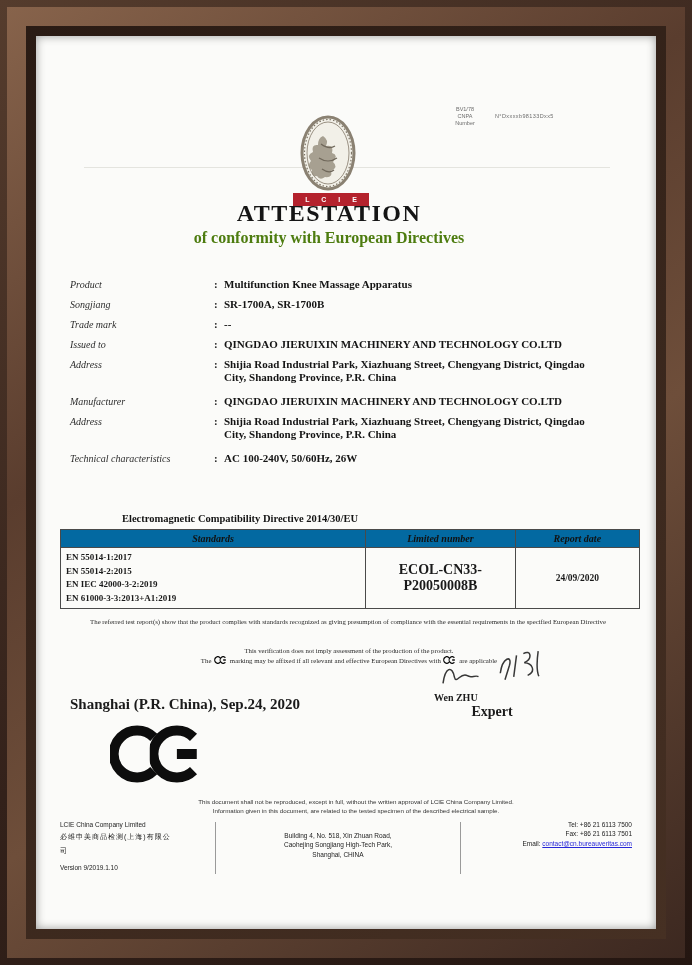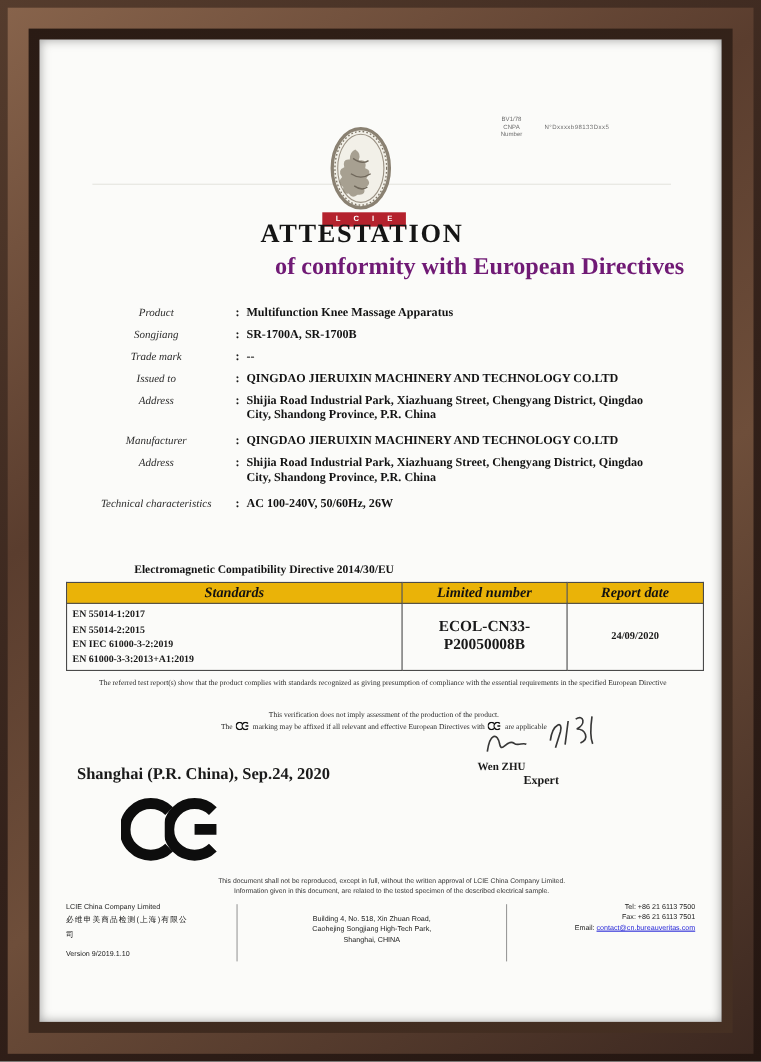--- a/index.html
+++ b/index.html
@@ -12,47 +12,47 @@
   
   .corner-block{position:absolute;left:411px;top:70px;width:36px;font-family:"Liberation Sans",sans-serif;font-size:5.5px;line-height:1.3;color:#6d6d6d;text-align:center;}
   .corner-ref{position:absolute;left:459px;top:77px;width:120px;font-family:"Liberation Sans",sans-serif;font-size:5.5px;color:#6d6d6d;letter-spacing:.4px;}
   .scan-line{position:absolute;left:48px;right:46px;top:131px;height:1px;background:#e4e4df;}
   .emblem{position:absolute;left:263px;top:78px;}
   .banner{position:absolute;left:257px;top:157px;width:76px;height:13px;background:#b4222d;color:#fff;
     font-family:"Liberation Sans",sans-serif;font-size:7px;font-weight:bold;letter-spacing:5px;
     display:flex;align-items:center;justify-content:center;text-indent:5px;}
   .head-wrap{position:absolute;left:0;top:164px;width:100%;padding-right:34px;box-sizing:border-box;text-align:center;}
   .title{font-size:24px;font-weight:bold;letter-spacing:1.5px;color:#151515;}
-  .subtitle{margin-top:2px;font-size:22px;font-weight:bold;color:#701a75;text-align:right;}
+  .subtitle{margin-top:2px;font-size:16px;font-weight:bold;color:#4d7c0f;}
   
   .fields{position:absolute;left:34px;top:242px;width:570px;}
   .frow{display:flex;align-items:flex-start;margin-bottom:7px;line-height:13px;}
   .frow.gap{margin-top:11px;}
-  .flabel{width:144px;flex:0 0 144px;font-style:italic;font-size:10px;color:#2e2e2e;text-align:center;}
+  .flabel{width:144px;flex:0 0 144px;font-style:italic;font-size:10px;color:#2e2e2e;}
   .fcolon{width:10px;flex:0 0 10px;font-weight:bold;font-size:11px;}
   .fvalue{font-weight:bold;font-size:11px;max-width:385px;color:#141414;}
   
   .ce-statement{position:absolute;left:26px;top:441px;width:520px;font-weight:bold;font-size:9.5px;line-height:14px;color:#1c1c1c;}
   .ce-inline{vertical-align:-5px;margin:0 3px;}
   .directive{position:absolute;left:86px;top:477px;font-weight:bold;font-size:10.5px;color:#141414;}
   
   table.report{position:absolute;left:24px;top:493px;width:580px;border-collapse:collapse;}
   table.report th,table.report td{border:1.5px solid #4a4a4a;}
-  table.report th{background:#eab308;font-style:italic;font-weight:bold;font-size:13px;height:15px;color:#111;}
+  table.report th{background:#0369a1;font-style:italic;font-weight:bold;font-size:10px;height:15px;color:#111;}
   td.std-cell{width:305px;padding:3px 5px;font-weight:bold;font-size:9px;line-height:13.5px;}
   td.rep-cell{width:150px;text-align:center;font-weight:bold;font-size:14px;margin-top:20px;}
   td.date-cell{width:125px;text-align:center;font-weight:bold;font-size:9.5px;}
   
   .note1{position:absolute;left:30px;top:581px;width:564px;text-align:center;font-size:6.8px;line-height:9.5px;color:#2a2a2a;}
   .note2{position:absolute;left:26px;top:610px;width:574px;text-align:center;font-size:6.8px;line-height:10px;color:#2a2a2a;}
   .ce-tiny{vertical-align:-1px;margin:0 1px;}
   
   .sig-script{position:absolute;left:392px;top:612px;}
   .sig-name{position:absolute;left:398px;top:656px;width:116px;text-align:left;font-weight:bold;font-size:10px;}
-  .sig-title{position:absolute;left:398px;top:668px;width:116px;text-align:center;font-weight:bold;font-size:11px;}
+  .sig-title{position:absolute;left:398px;top:668px;width:116px;text-align:center;font-weight:bold;font-size:14px;}
   .place-date{position:absolute;left:34px;top:660px;font-weight:bold;font-size:15px;}
   .big-ce{position:absolute;left:74px;top:688px;}
   
   .disc{position:absolute;left:40px;width:560px;text-align:center;font-family:"Liberation Sans",sans-serif;font-size:6.2px;color:#333;}
   .disc.d1{top:762px;} .disc.d2{top:771px;}
   .fcol{position:absolute;font-family:"Liberation Sans",sans-serif;font-size:6.5px;color:#222;line-height:1.45;}
   .fcol1{left:24px;top:784px;width:150px;text-align:left;}
   .fcol1 .cn{font-size:7px;margin-top:3px;letter-spacing:1px;}
   .fcol1 .ver{margin-top:7px;}
   .fcol2{left:196px;top:795px;width:212px;text-align:center;}
@@ -161,21 +161,21 @@
                 <th>Standards</th>
                 <th>Limited number</th>
                 <th>Report date</th>
               </tr>
             </thead>
             <tbody>
               <tr>
                 <td class="std-cell">
                   <div>EN 55014-1:2017</div>
                   <div>EN 55014-2:2015</div>
-                  <div>EN IEC 61000-3-2:2019</div>
+                  <div>EN IEC 42000-3-2:2019</div>
                   <div>EN 61000-3-3:2013+A1:2019</div>
                 </td>
                 <td class="rep-cell">ECOL-CN33-P20050008B</td>
                 <td class="date-cell">24/09/2020</td>
               </tr>
             </tbody>
           </table>
 
           <div class="note1">The referred test report(s) show that the product complies with standards recognized as giving presumption of compliance with the essential requirements in the specified European Directive</div>
 

